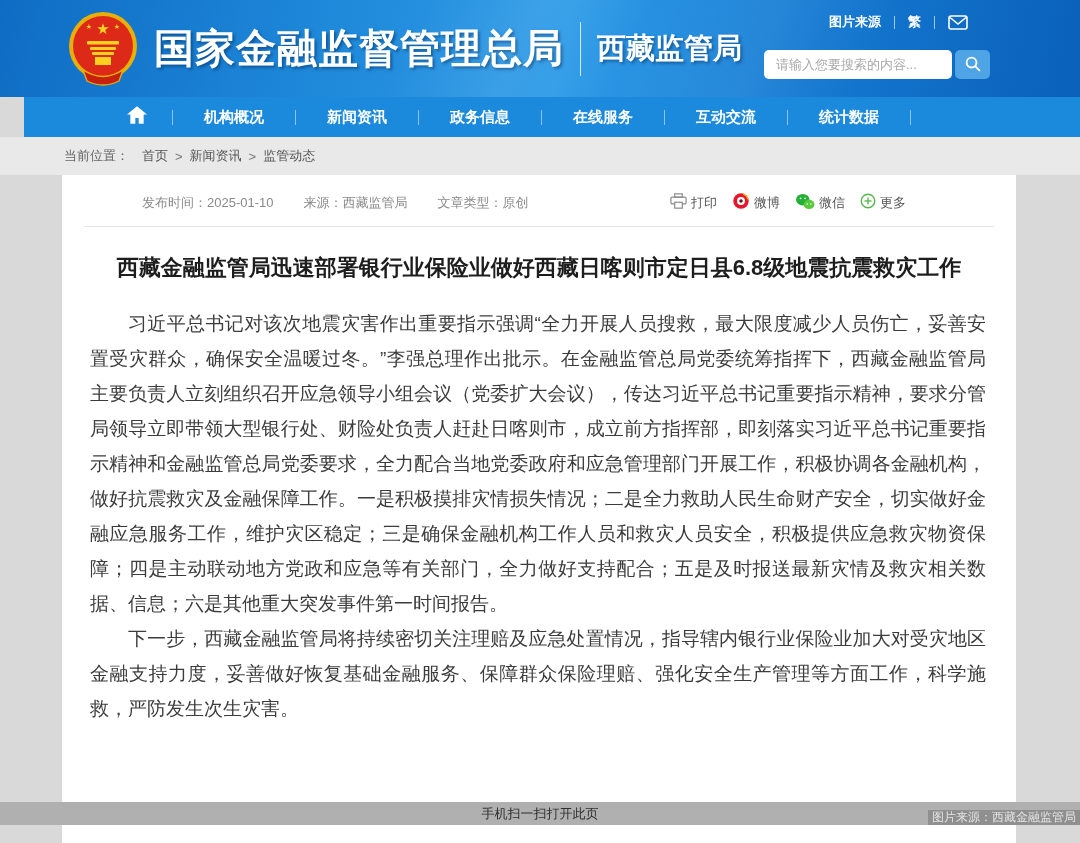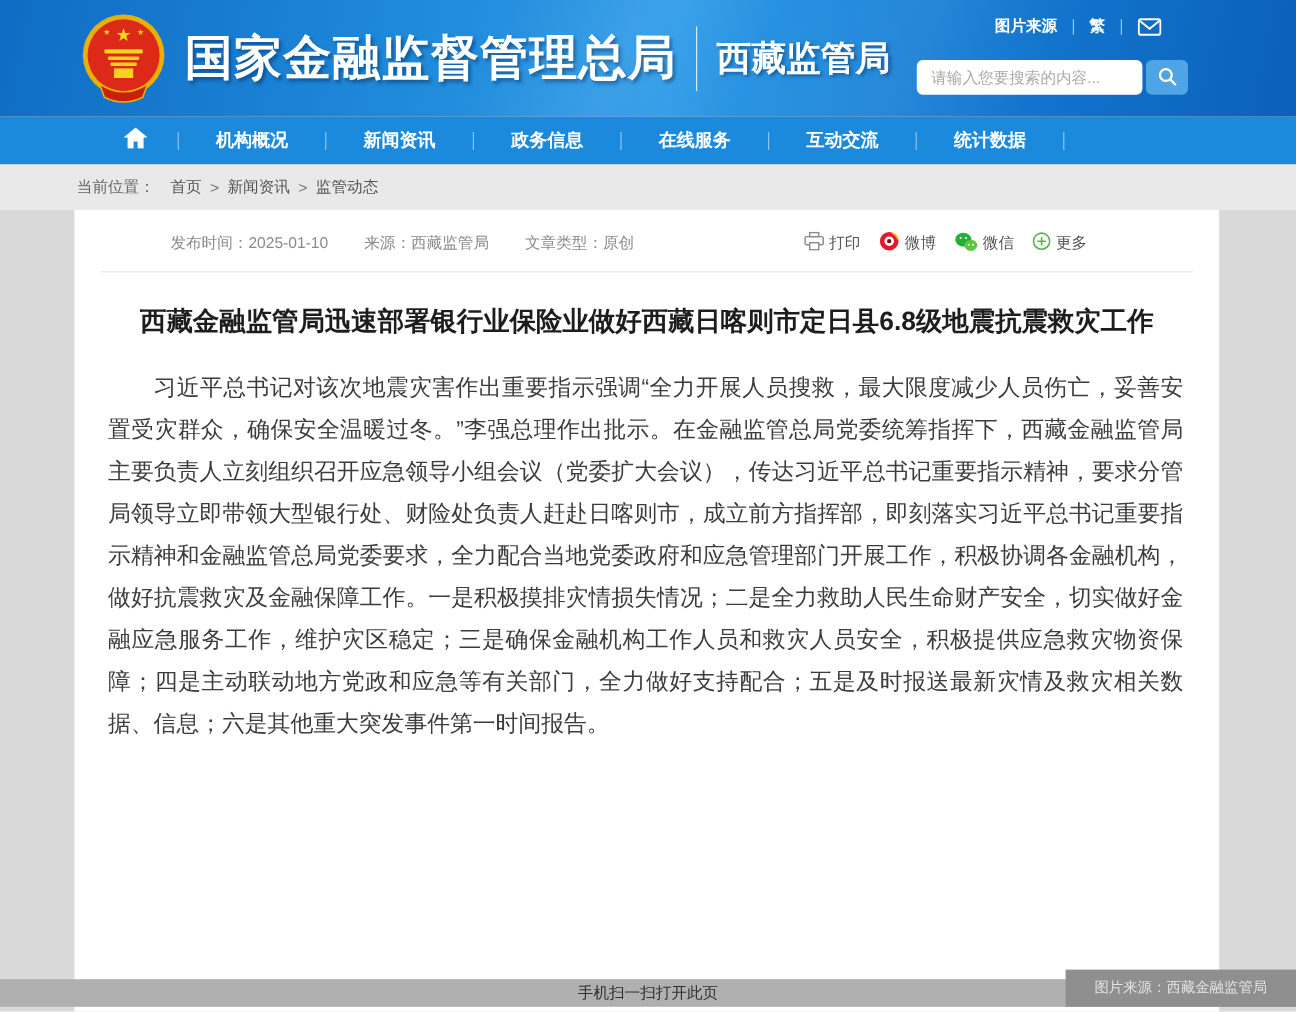--- a/index.html
+++ b/index.html
@@ -38,21 +38,21 @@
   .search-input {
     width:188px; height:29px; border:none; border-radius:5px; padding:0 12px;
     font-size:13px; color:#6d28d9; outline:none; font-family:inherit; background:#fff;
   }
   .search-input::placeholder { color:#a9a9a9; }
   .search-btn {
     width:35px; height:29px; margin-left:3px; border:none; border-radius:5px;
     background:#4ea4e4; display:flex; align-items:center; justify-content:center; cursor:pointer;
   }
   
-  .main-nav { height:40px; background:#1b89dc; display:flex; align-items:center; padding-left:78px; }
+  .main-nav { height:40px; background:#1b89dc; display:flex; align-items:center; padding-left:78px;margin-left:24px; }
   .nav-home { width:70px; text-align:center; cursor:pointer; display:flex; justify-content:center; }
   .nav-item {
     width:122px; text-align:center; font-size:15px; font-weight:bold; color:#fff;
     text-decoration:none; cursor:pointer; white-space:nowrap;
   }
   .nav-sep { width:1px; height:15px; background:rgba(255,255,255,.5); flex:0 0 auto; }
   
   .breadcrumb {
     height:38px; background:#e9e9e9; display:flex; align-items:center;
     padding-left:64px; font-size:13px; color:#666; gap:7px;
@@ -74,26 +74,26 @@
   .article-title {
     font-size:22px; font-weight:bold; color:#1d1d1d; text-align:center;
     margin:26px 30px 0; line-height:30px;
   }
   .article-body {
     padding:23px 30px 0 28px; font-size:19px; line-height:35px; color:#3c3c3c; text-align:justify;
   }
   .article-body p { text-indent:2em; margin:0; }
   
   .page-footer {
-    position:absolute; left:0; bottom:4px; width:1080px; height:23px; background:#b0b0b0;
+    position:absolute; left:0; bottom:18px; width:1080px; height:23px; background:#b0b0b0;
     display:flex; align-items:center; justify-content:center; font-size:13px; color:#2f2f2f;
   }
   .watermark {
-    position:absolute; right:0; bottom:0; height:31px; background:#8f8f8f;
-    color:#e3e3e3; font-size:12px; display:flex; align-items:center; padding:0 24px;
+    position:absolute; right:0; bottom:0; height:15px; background:#8f8f8f;
+    color:#e3e3e3; font-size:12px; display:flex; align-items:center; padding:0 4px;
   }
 </style>
 </head>
 <body>
 
 <header class="site-header">
   <span class="emblem">
     <svg width="82" height="82" viewBox="0 0 82 82">
       <circle cx="41" cy="38" r="34" fill="#e8b004"></circle>
       <circle cx="41" cy="38" r="30" fill="#dd2a18"></circle>
@@ -229,20 +229,21 @@
           </span>
           <span>更多</span>
         </span>
       </div>
     </div>
 
     <h1 class="article-title">西藏金融监管局迅速部署银行业保险业做好西藏日喀则市定日县6.8级地震抗震救灾工作</h1>
 
     <div class="article-body">
       <p>习近平总书记对该次地震灾害作出重要指示强调“全力开展人员搜救，最大限度减少人员伤亡，妥善安置受灾群众，确保安全温暖过冬。”李强总理作出批示。在金融监管总局党委统筹指挥下，西藏金融监管局主要负责人立刻组织召开应急领导小组会议（党委扩大会议），传达习近平总书记重要指示精神，要求分管局领导立即带领大型银行处、财险处负责人赶赴日喀则市，成立前方指挥部，即刻落实习近平总书记重要指示精神和金融监管总局党委要求，全力配合当地党委政府和应急管理部门开展工作，积极协调各金融机构，做好抗震救灾及金融保障工作。一是积极摸排灾情损失情况；二是全力救助人民生命财产安全，切实做好金融应急服务工作，维护灾区稳定；三是确保金融机构工作人员和救灾人员安全，积极提供应急救灾物资保障；四是主动联动地方党政和应急等有关部门，全力做好支持配合；五是及时报送最新灾情及救灾相关数据、信息；六是其他重大突发事件第一时间报告。</p>
+      <p>下一步，西藏金融监管局将持续密切关注理赔及应急处置情况，指导辖内银行业保险业加大对受灾地区金融支持力度，妥善做好恢复基础金融服务、保障群众保险理赔、强化安全生产管理等方面工作，科学施救，严防发生次生灾害。</p>
     </div>
 
   </main>
 </div>
 
 <footer class="page-footer">
   <span>手机扫一扫打开此页</span>
   <span class="watermark">图片来源：西藏金融监管局</span>
 </footer>
 

